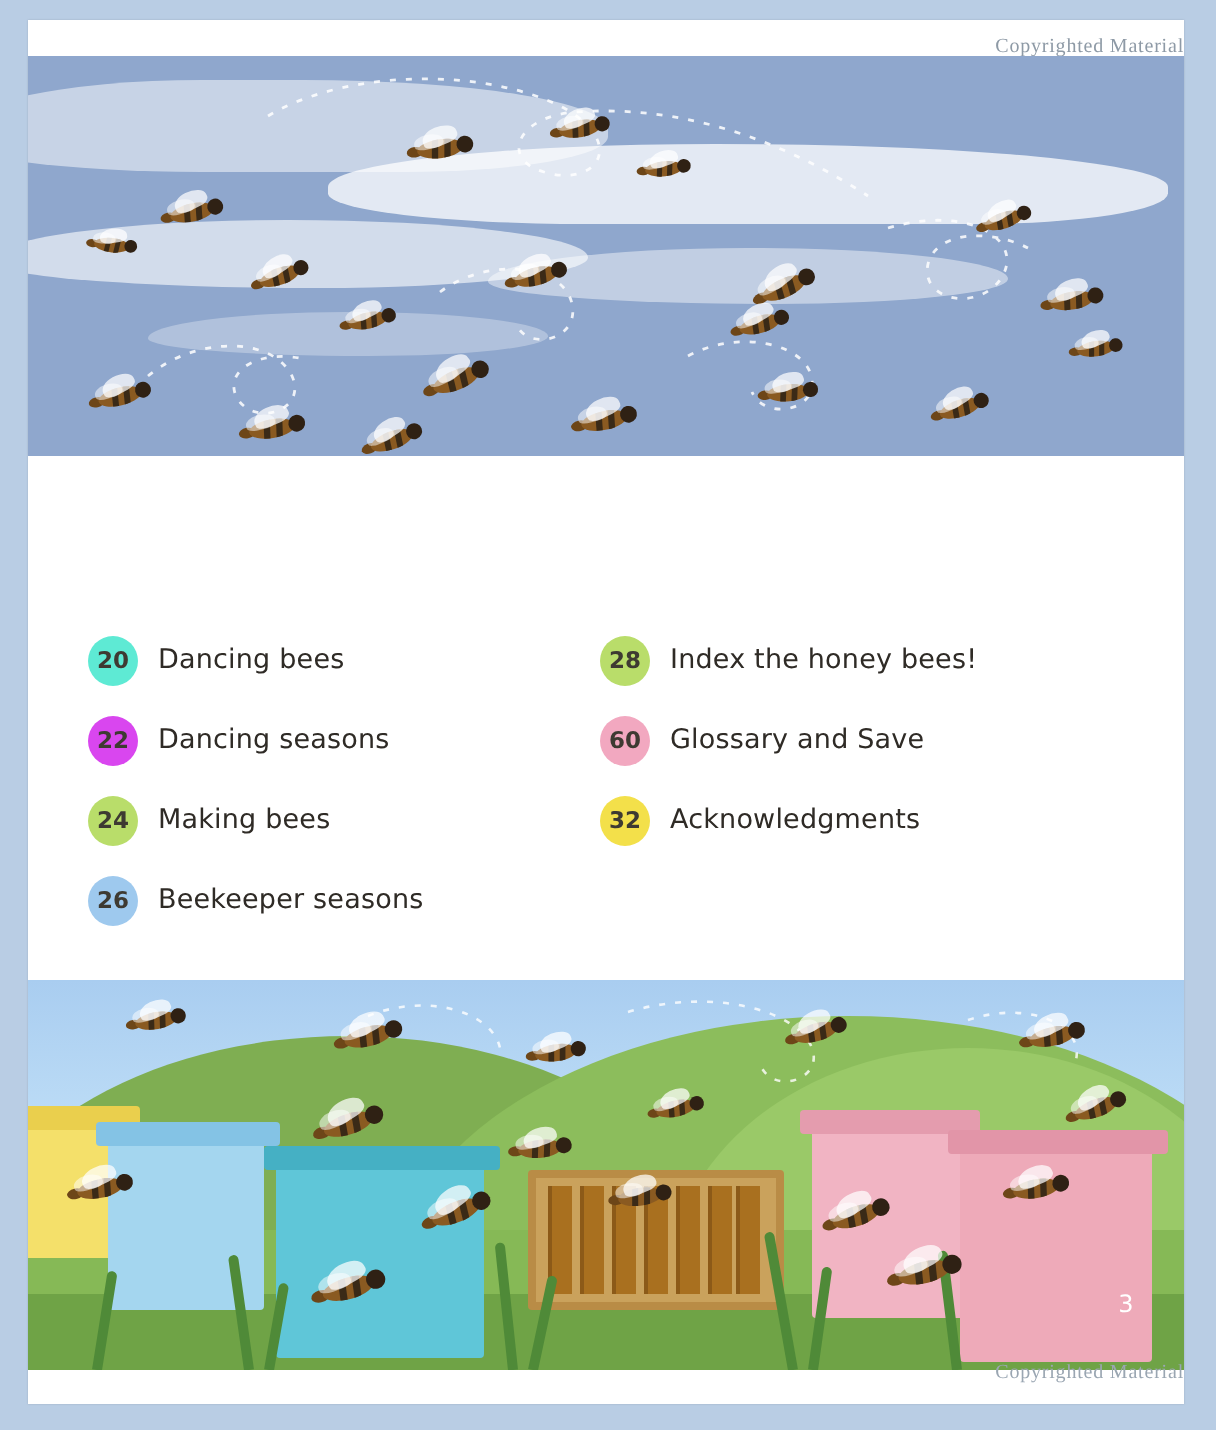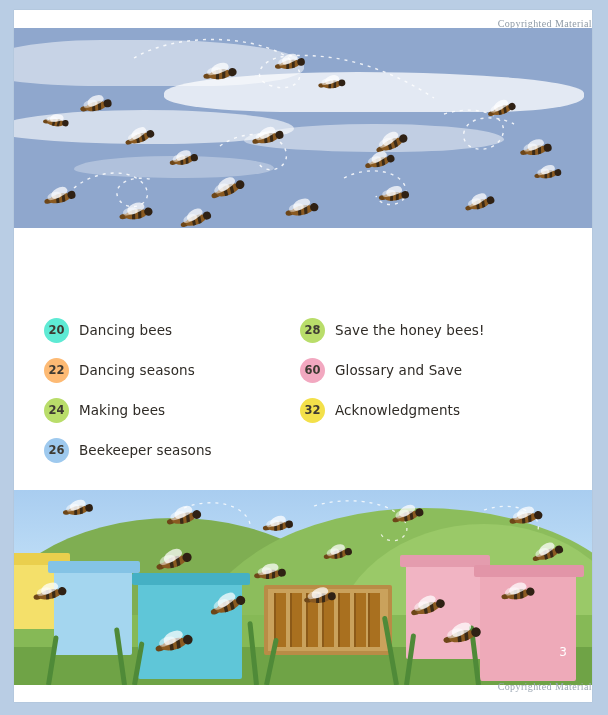--- a/index.html
+++ b/index.html
@@ -439,37 +439,37 @@
   </div>
 
   <div class="contents">
 
     <div class="col left">
       <div class="entry">
         <div class="num" style="background:#5eead4">20</div>
         <div class="entry-label">Dancing bees</div>
       </div>
       <div class="entry">
-        <div class="num" style="background:#fdba74">22</div>
+        <div class="num" style="background:#d946ef">22</div>
         <div class="entry-label">Dancing seasons</div>
       </div>
       <div class="entry">
         <div class="num" style="background:#b9dd6a">24</div>
         <div class="entry-label">Making bees</div>
       </div>
       <div class="entry">
         <div class="num" style="background:#9ec9ee">26</div>
         <div class="entry-label">Beekeeper seasons</div>
       </div>
     </div>
 
     <div class="col right">
       <div class="entry">
         <div class="num" style="background:#b9dd6a">28</div>
-        <div class="entry-label">Save the honey bees!</div>
+        <div class="entry-label">Index the honey bees!</div>
       </div>
       <div class="entry">
         <div class="num" style="background:#f2a8c0">60</div>
         <div class="entry-label">Glossary and Save</div>
       </div>
       <div class="entry">
         <div class="num" style="background:#f3e04a">32</div>
         <div class="entry-label">Acknowledgments</div>
       </div>
     </div>

